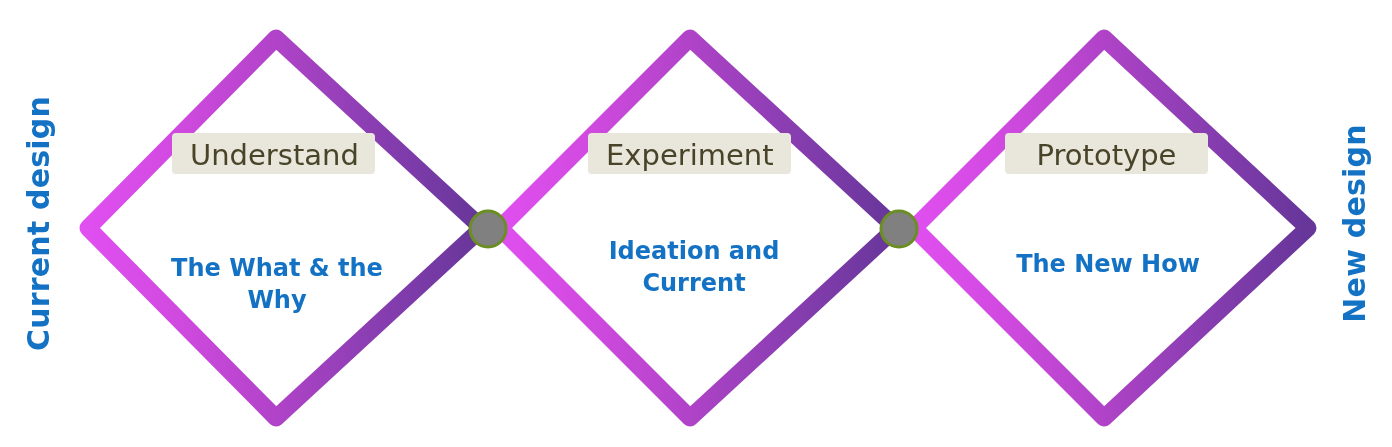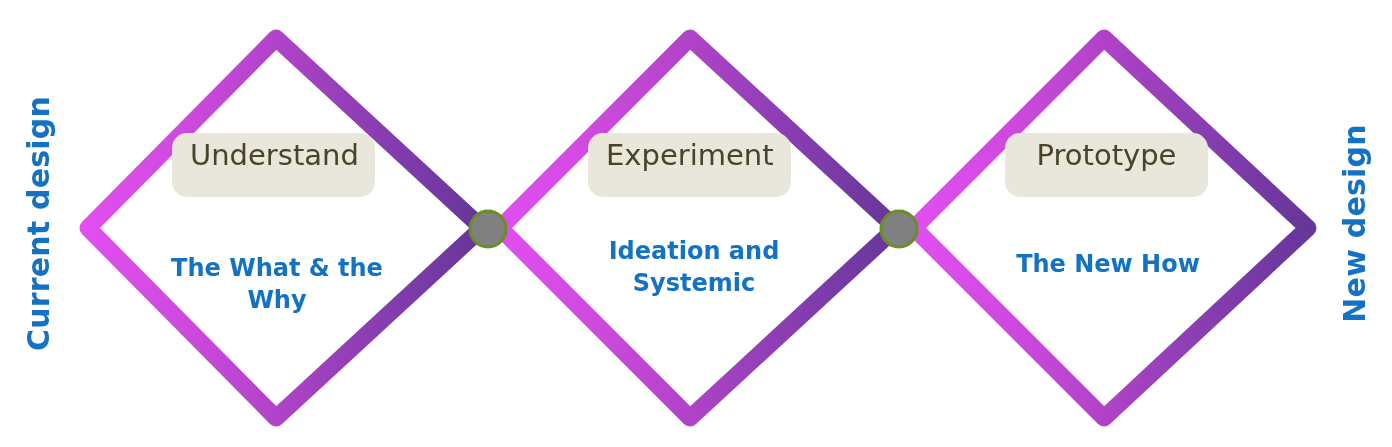--- a/index.html
+++ b/index.html
@@ -65,22 +65,22 @@
   }
 
   
   .stage-title {
     position: absolute;
     background: #E9E7DC;
     color: #494429;
     font-family: "DejaVu Sans", sans-serif;
     font-size: 29px;
     font-weight: normal;
-    border-radius: 15px;
-    padding: 7px 18px 25px 18px;
+    border-radius: 4px;
+    padding: 7px 18px 2px 18px;
     text-align: center;
     white-space: nowrap;
     line-height: 1.1;
   }
 
   .stage-sub {
     position: absolute;
     color: #1472C4;
     font-family: "DejaVu Sans", sans-serif;
     font-size: 24px;
@@ -139,21 +139,21 @@
 
   <div class="stage-title" style="left:172px; top:133px; width:167px;">Understand</div>
   <div class="stage-sub" style="left:166px; top:253px; width:222px;">
     <div>The What &amp; the</div>
     <div>Why</div>
   </div>
 
   <div class="stage-title" style="left:588px; top:133px; width:167px;">Experiment</div>
   <div class="stage-sub" style="left:583px; top:236px; width:222px;">
     <div>Ideation and</div>
-    <div>Systemic</div>
+    <div>Current</div>
   </div>
 
   <div class="stage-title" style="left:1005px; top:133px; width:167px;">Prototype</div>
   <div class="stage-sub" style="left:997px; top:249px; width:222px;">
     <div>The New How</div>
   </div>
 
 </div>
 
 </body></html>

